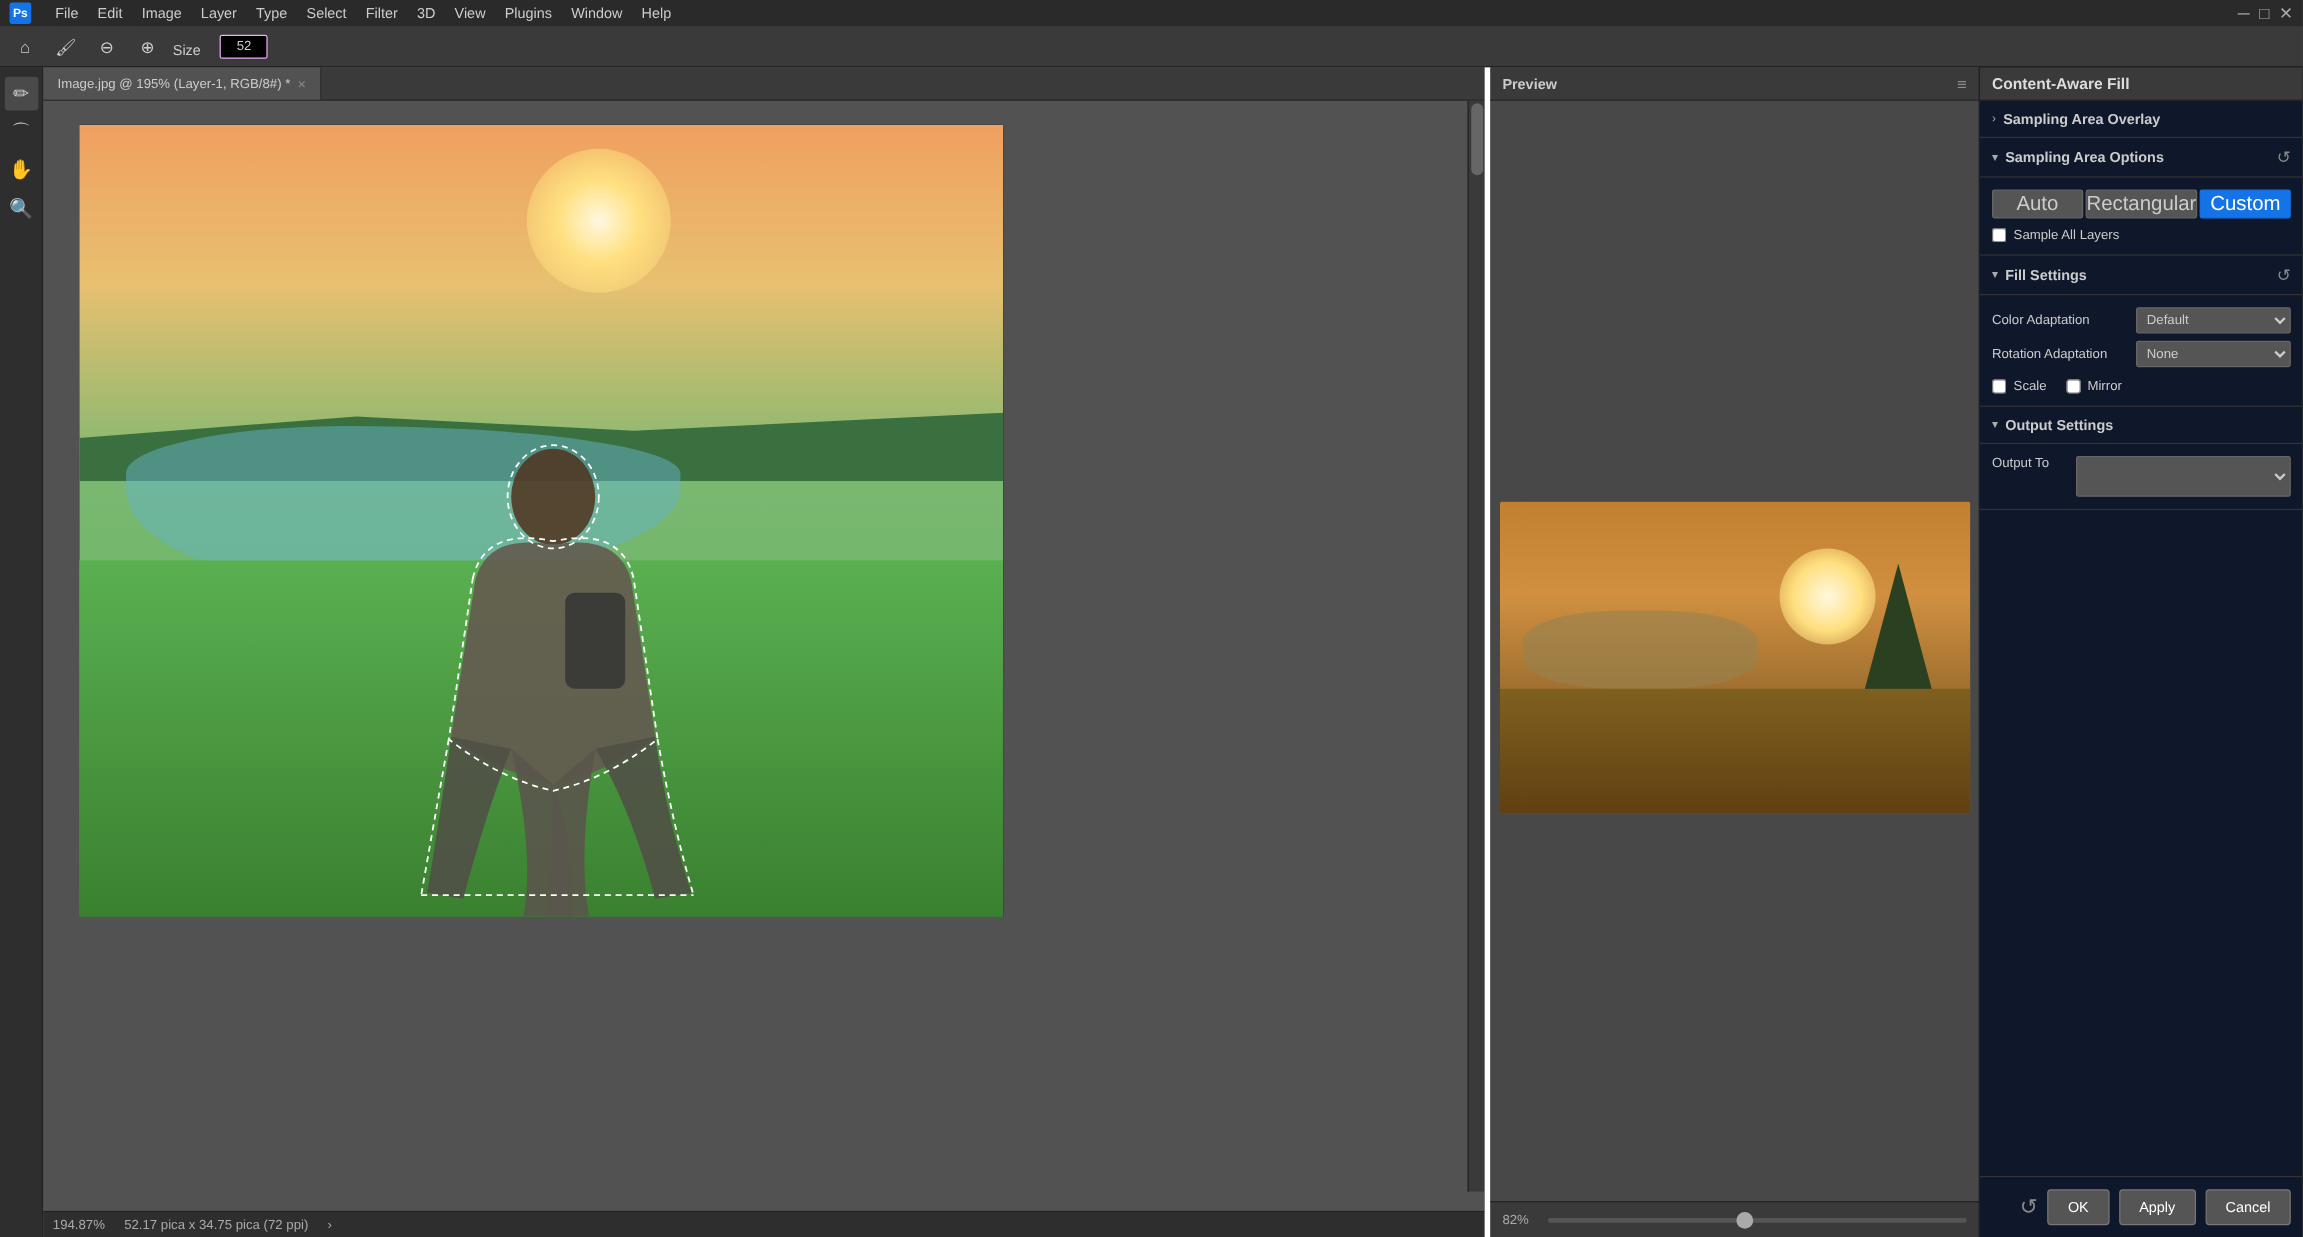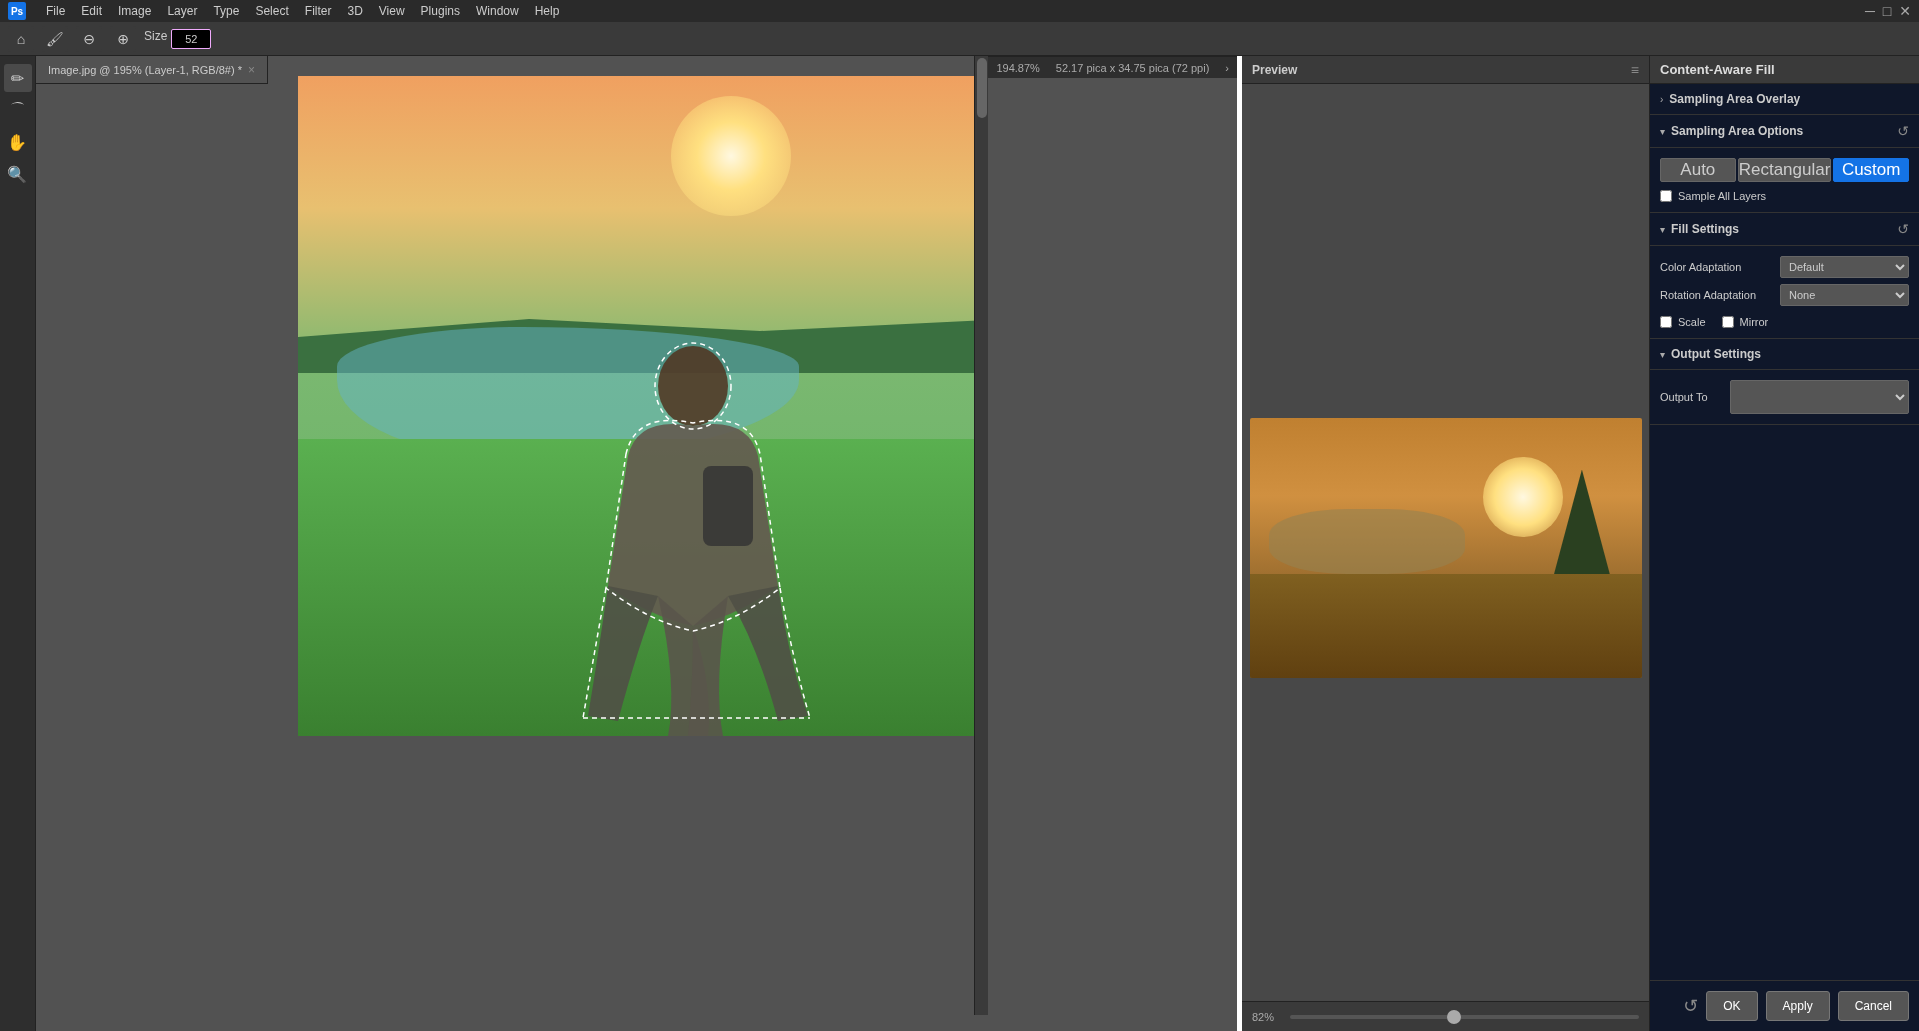--- a/index.html
+++ b/index.html
@@ -76,22 +76,22 @@
       align-items: center;
       justify-content: center;
       font-size: 14px;
     }
     .toolbar-label {
       color: #ccc;
       font-size: 12px;
     }
     .toolbar-size-box {
       display: flex;
-      align-items: flex-start;
-      gap: 4px;
+      align-items: flex-end;
+      gap: 16px;
     }
     .size-input {
       width: 40px;
       height: 20px;
       background: #000000;
       border: 1px solid #f0abfc;
       color: #ccc;
       font-size: 11px;
       text-align: center;
       border-radius: 2px;
@@ -129,21 +129,21 @@
       justify-content: center;
       font-size: 16px;
     }
     .tool-btn.active { background: #4a4a4a; }
 
     
     .canvas-area {
       flex: 1;
       background: #525252;
       display: flex;
-      flex-direction: row;
+      flex-direction: column;
       overflow: hidden;
       position: relative;
     }
 
     
     .tab-bar {
       height: 28px;
       background: #3a3a3a;
       display: flex;
       align-items: center;
@@ -518,21 +518,21 @@
       color: #ccc;
       font-size: 11px;
       cursor: pointer;
       border-radius: 2px;
       padding: 0 4px;
     }
 
     
     .output-row {
       display: flex;
-      align-items: center;
+      align-items: flex-start;
     }
     .output-label {
       font-size: 11px;
       color: #ccc;
       width: 70px;
       flex-shrink: 0;
     }
     .output-select {
       flex: 1;
       height: 22px;

